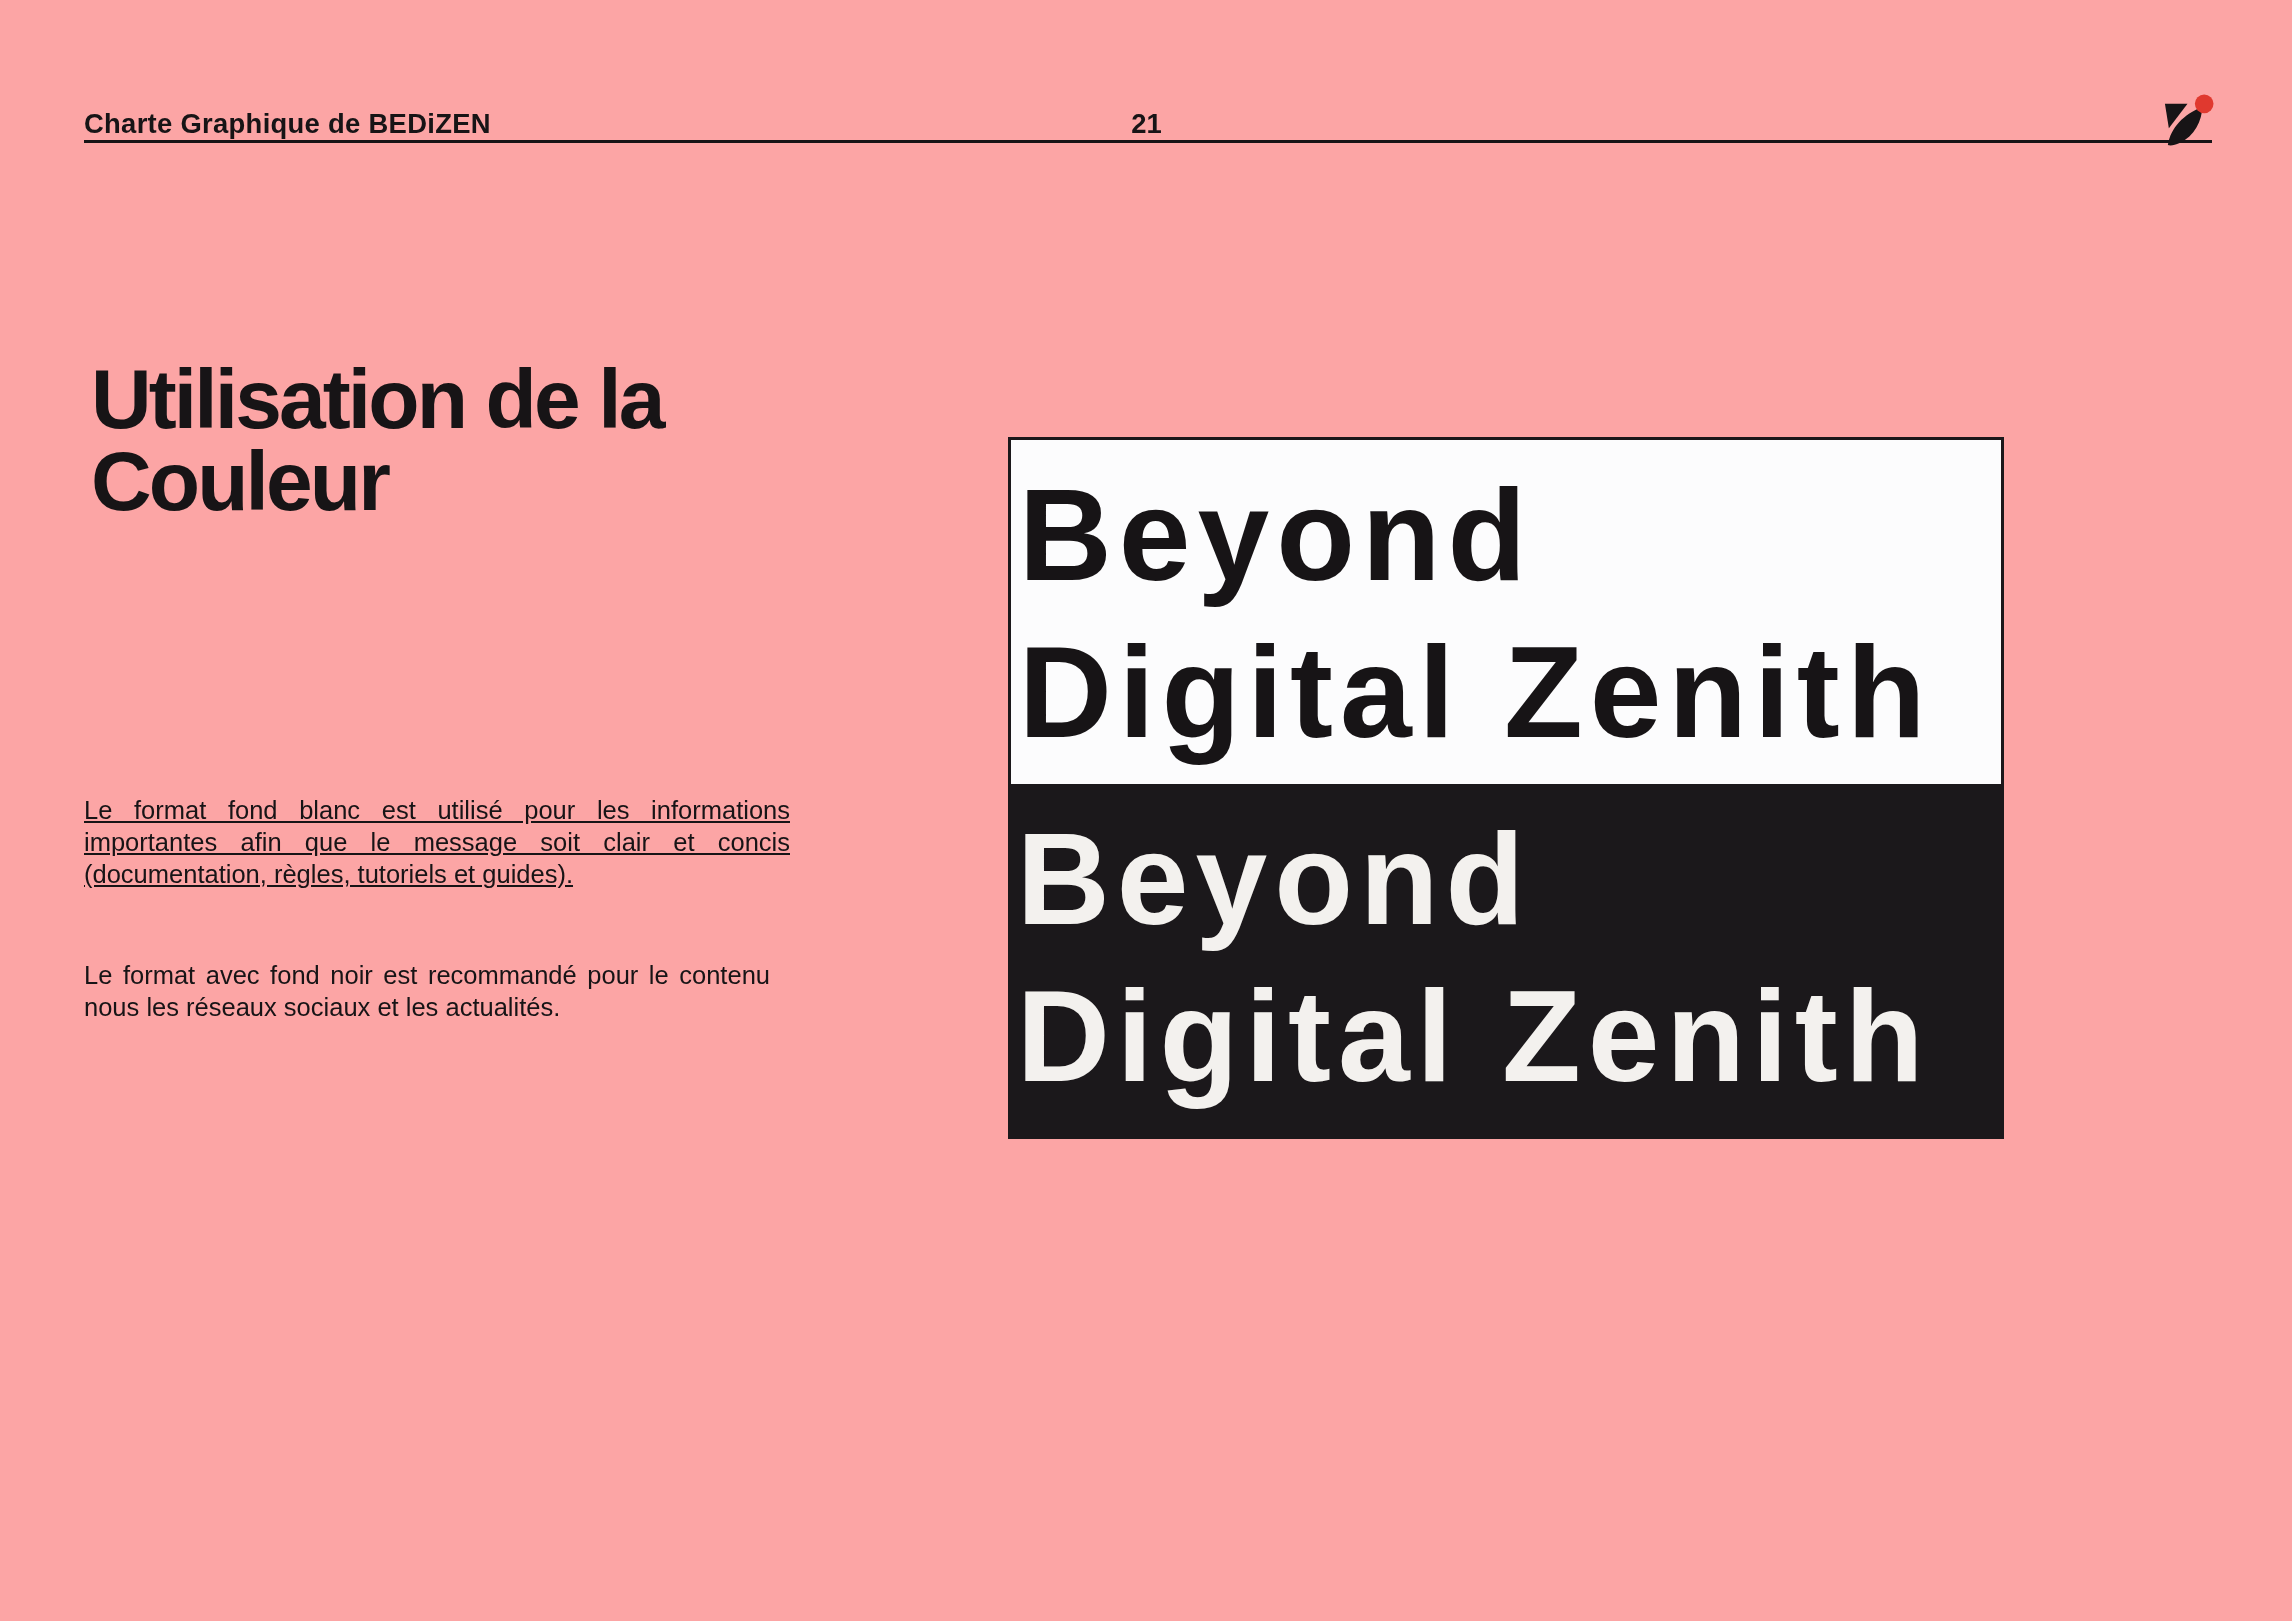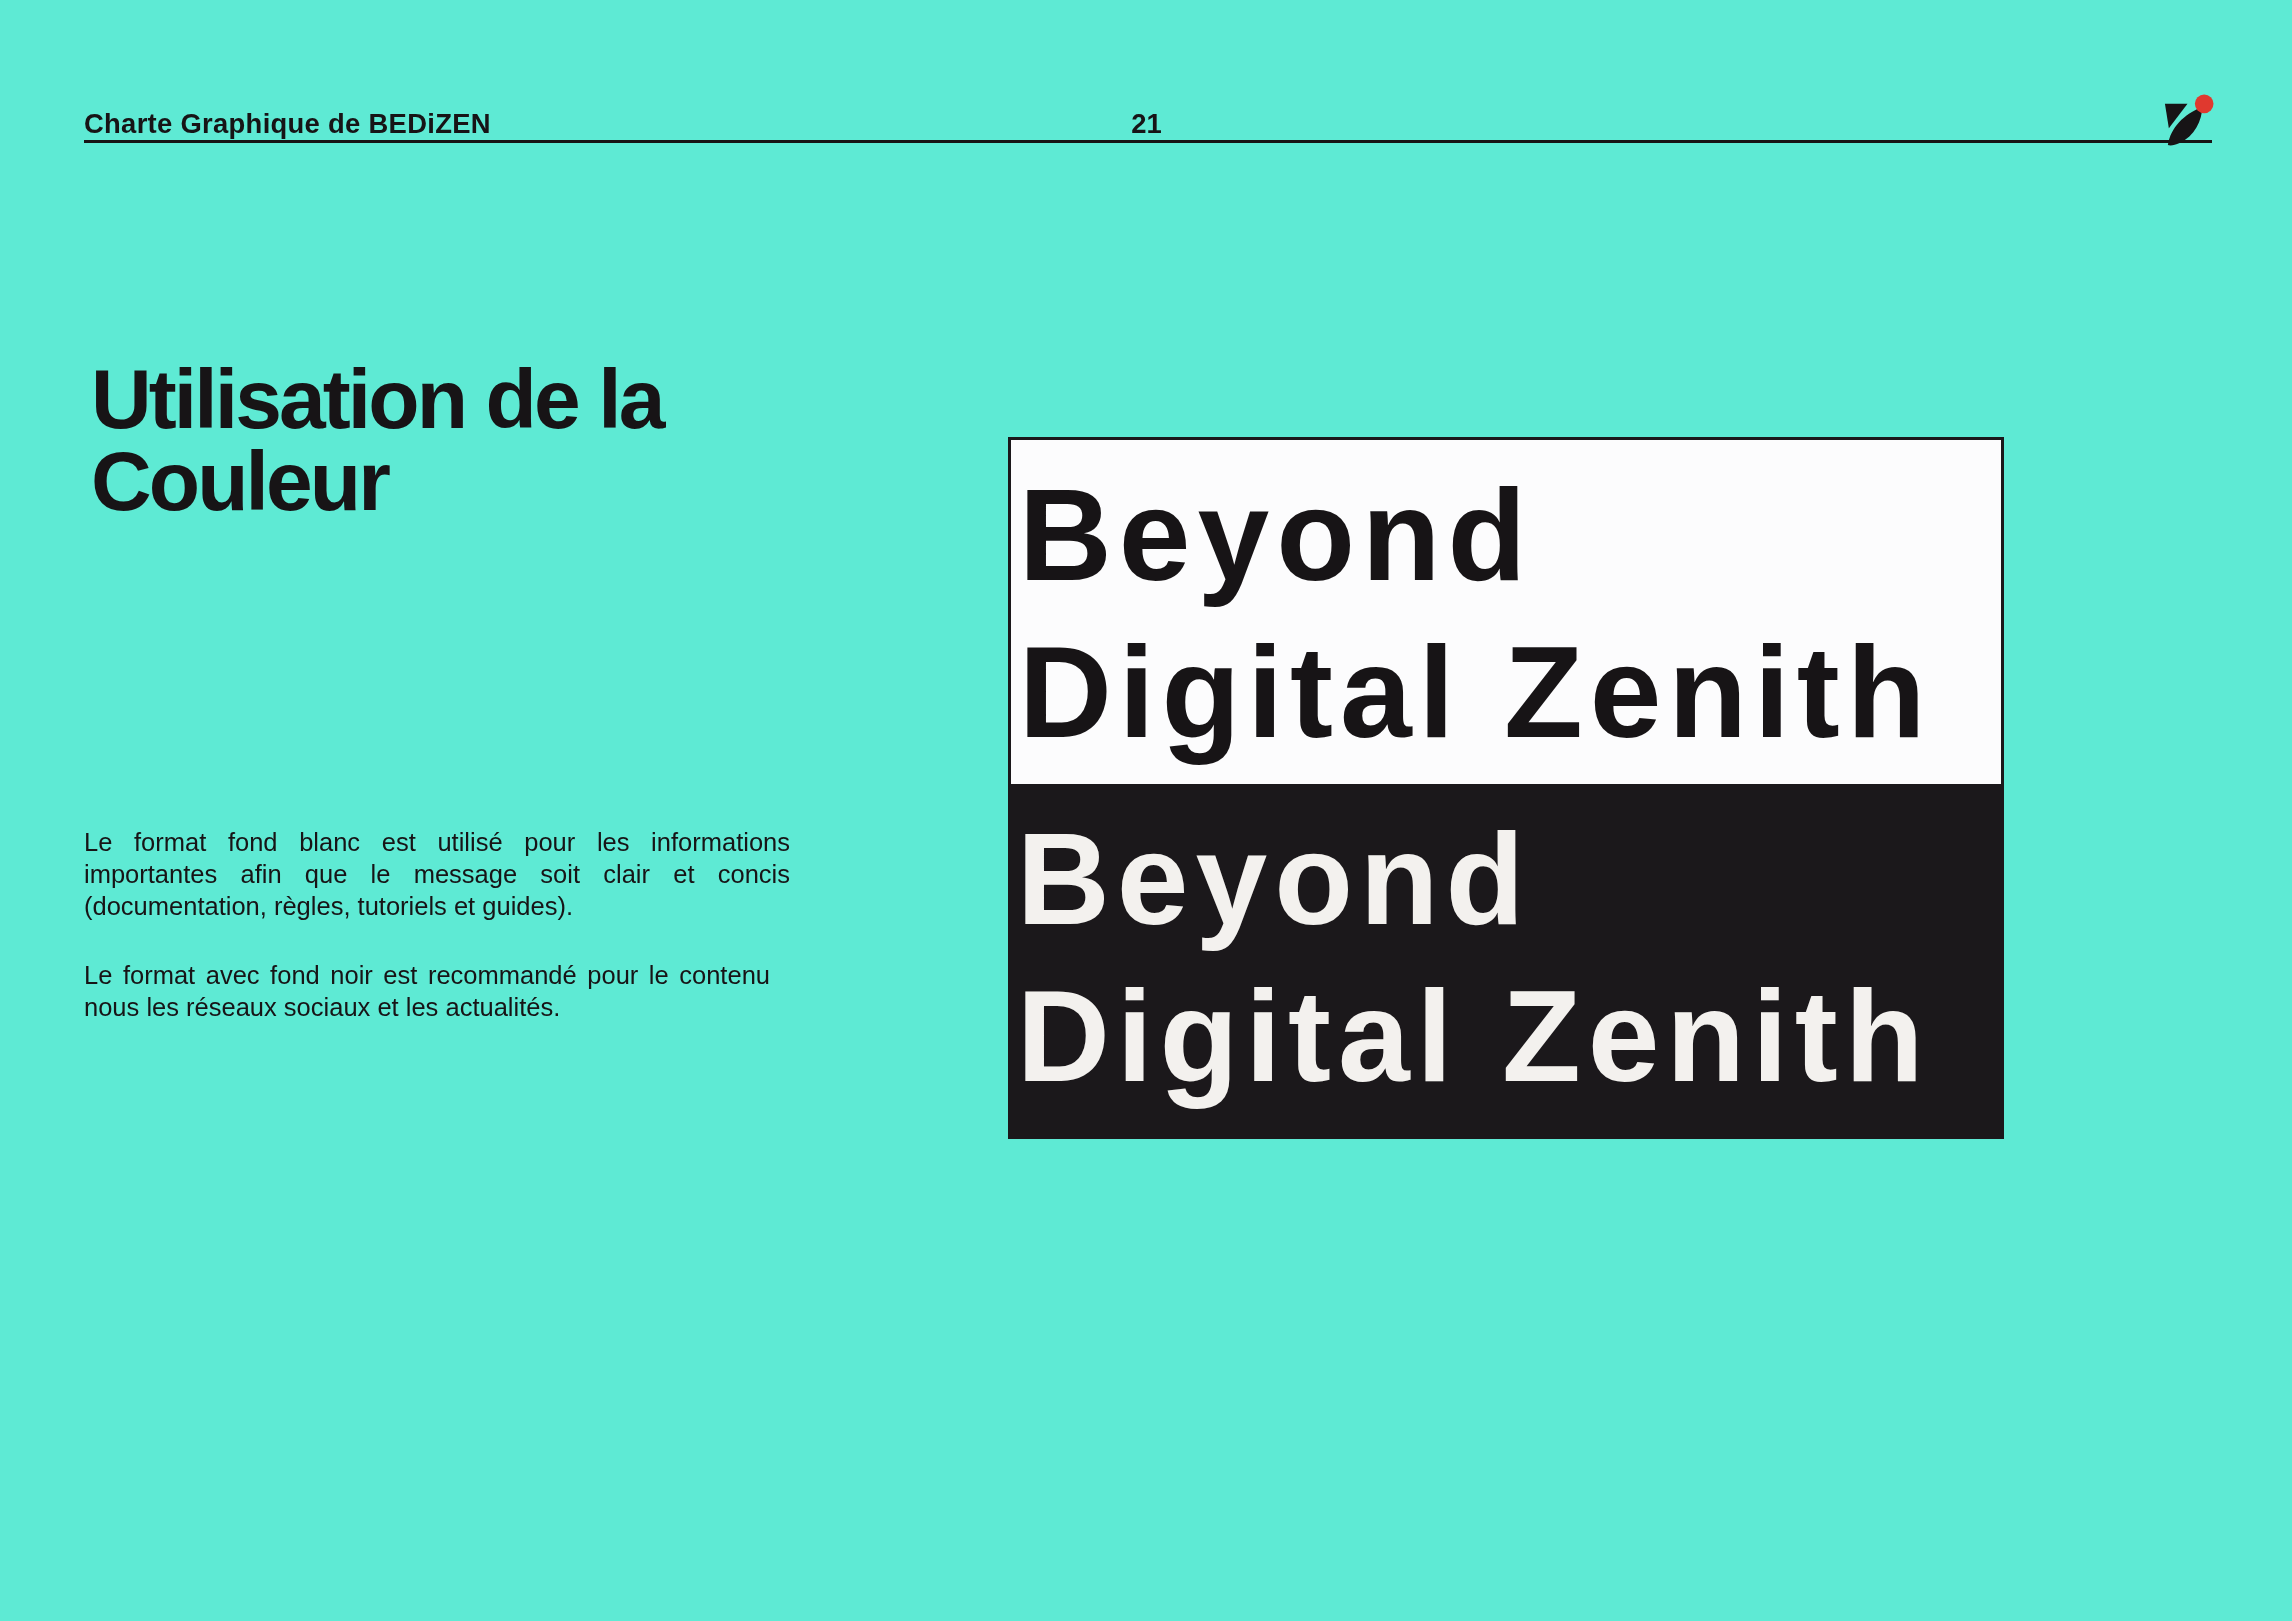--- a/index.html
+++ b/index.html
@@ -1,20 +1,20 @@
 <!DOCTYPE html>
 <html><head>
 <meta charset="utf-8">
 <style>
   html, body { margin: 0; padding: 0; background: #ffffff; }
   .page {
     position: relative;
     width: 2293px;
     height: 1621px;
-    background: #5eead4;
+    background: #fca5a5;
     font-family: "Liberation Sans", sans-serif;
     color: #171416;
     overflow: hidden;
   }
 
   
   .header-title {
     position: absolute;
     left: 84px;
     top: 108px;
@@ -79,21 +79,21 @@
   .note {
     position: absolute;
     left: 84px;
     margin: 0;
     font-size: 25.5px;
     line-height: 32px;
     font-weight: 400;
     text-align: justify;
     color: #171416;
   }
-  .note-white { top: 826px; width: 706px; }
+  .note-white { top: 794px; width: 706px; text-decoration: underline; }
   .note-dark  { top: 959px; width: 686px; }
 
   
   .sample {
     position: absolute;
     left: 1008px;
     width: 996px;
     box-sizing: border-box;
     font-weight: 700;
     font-size: 129px;

